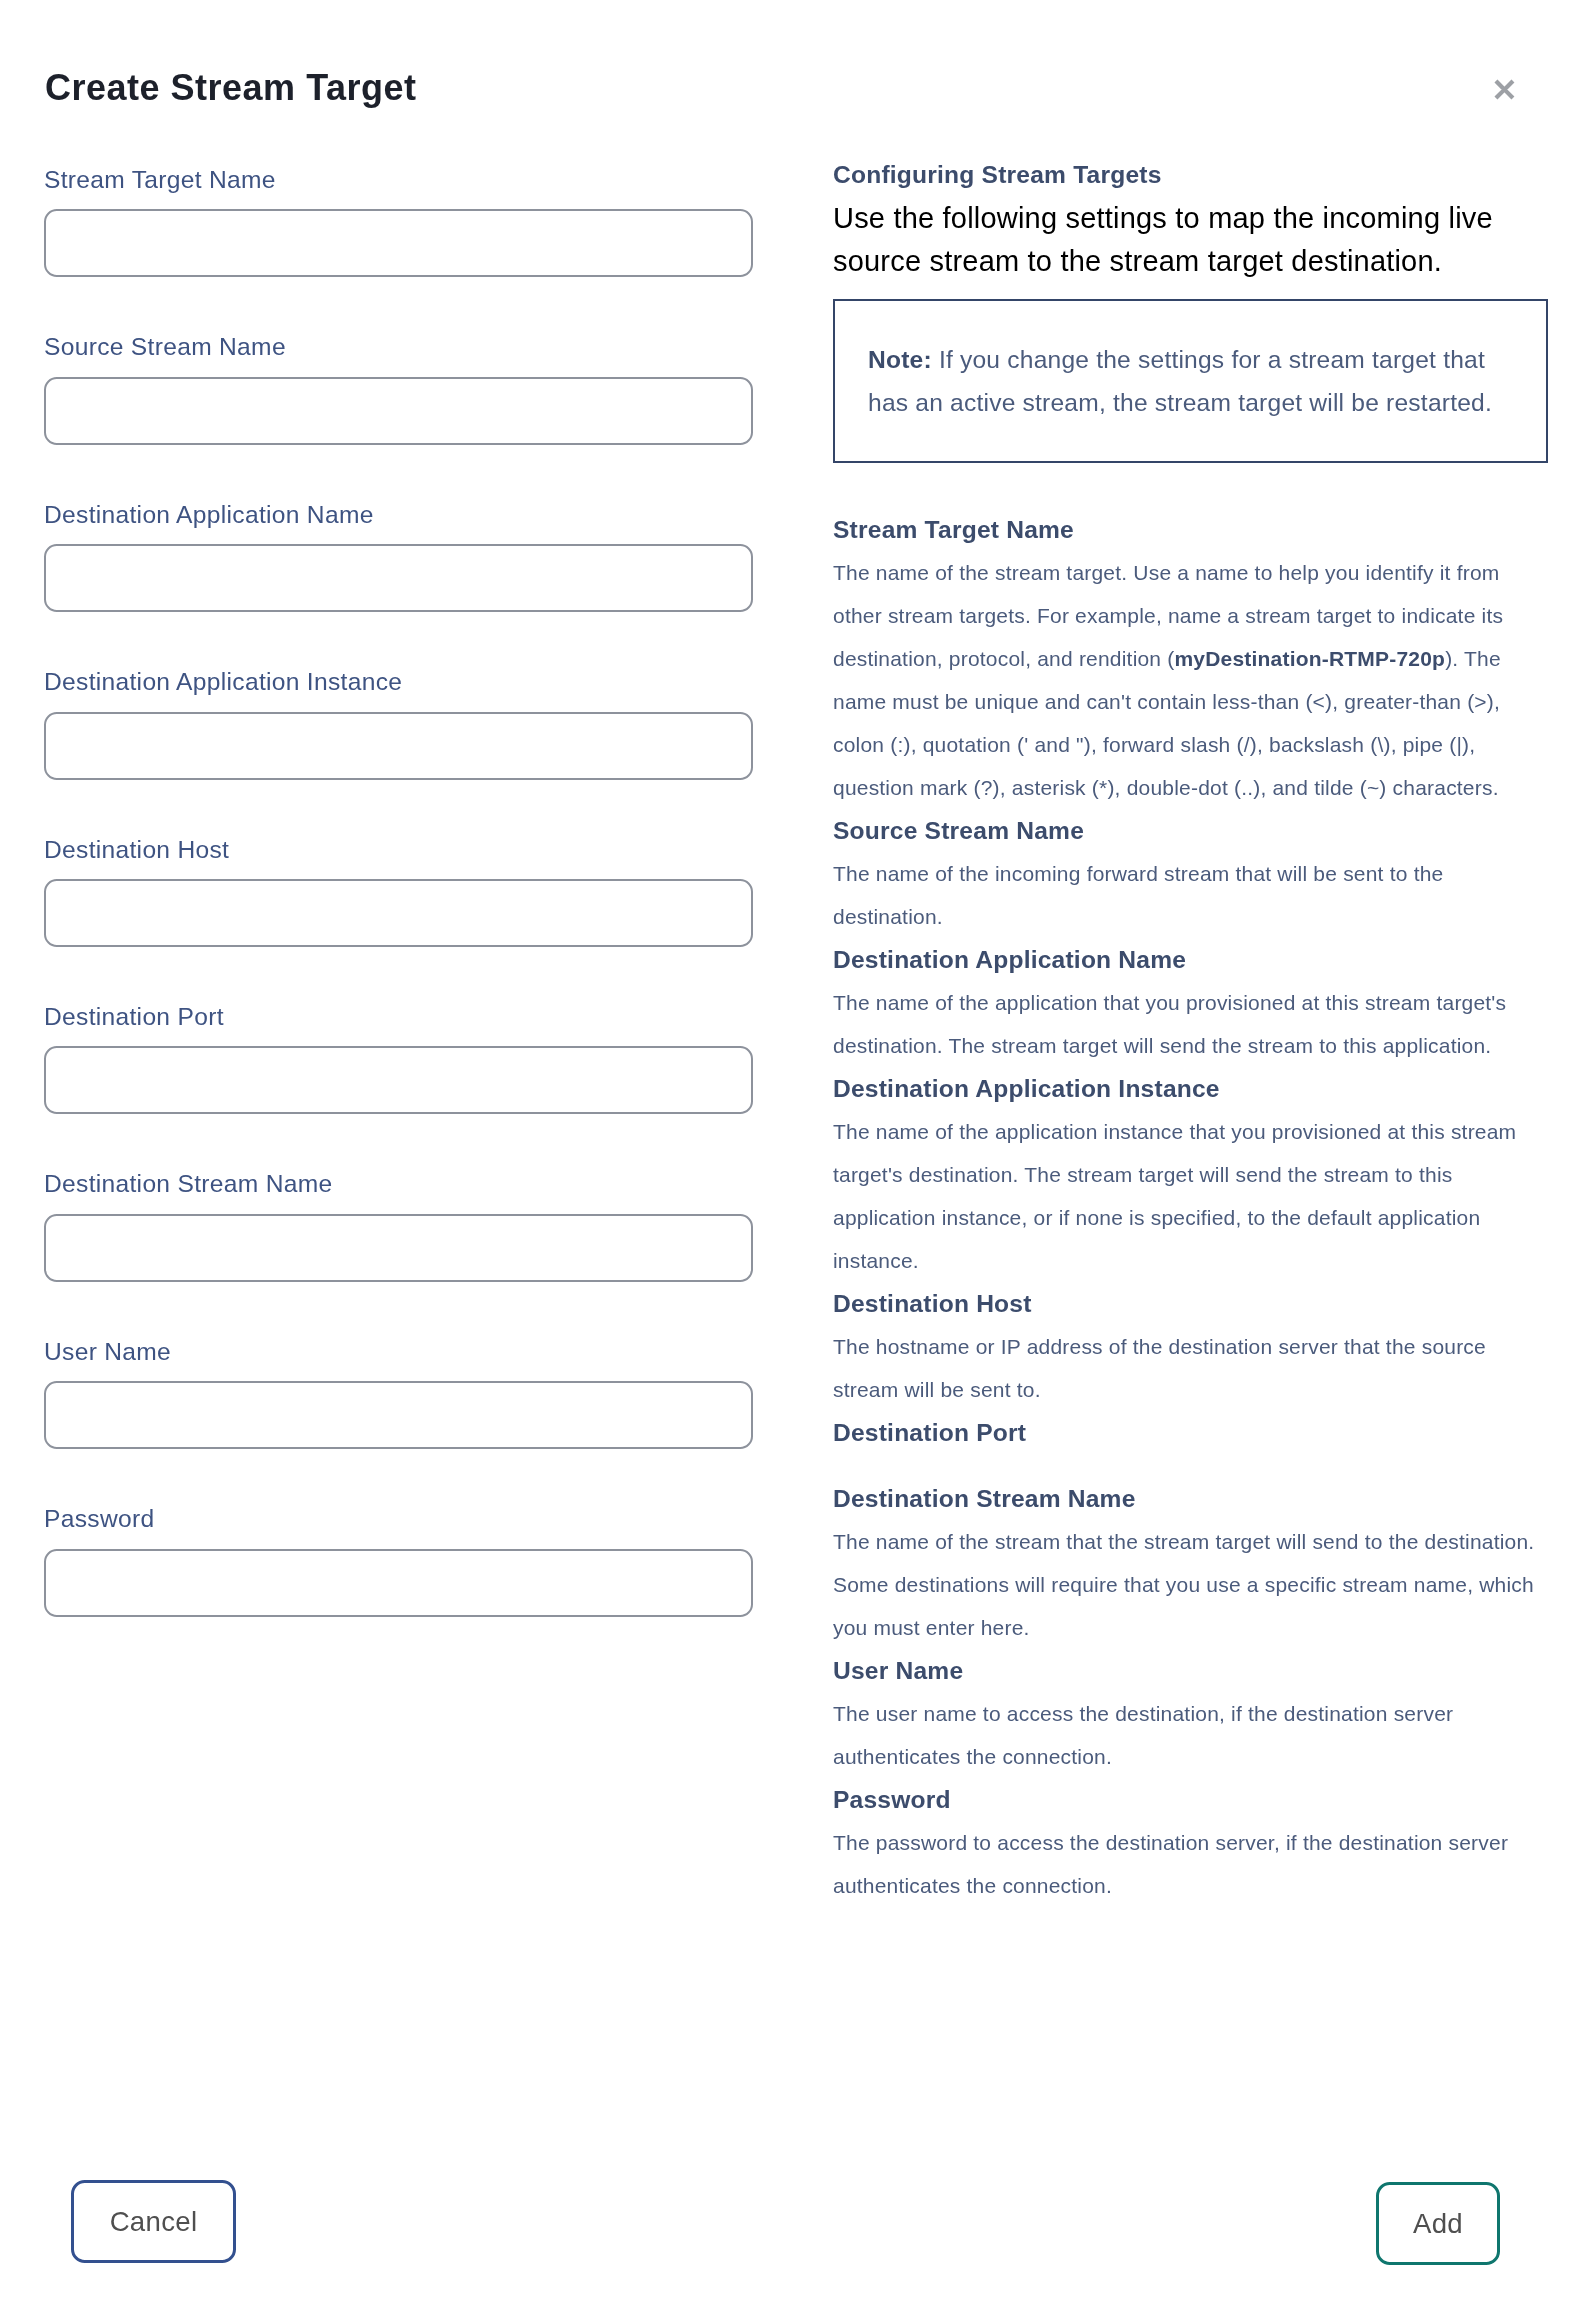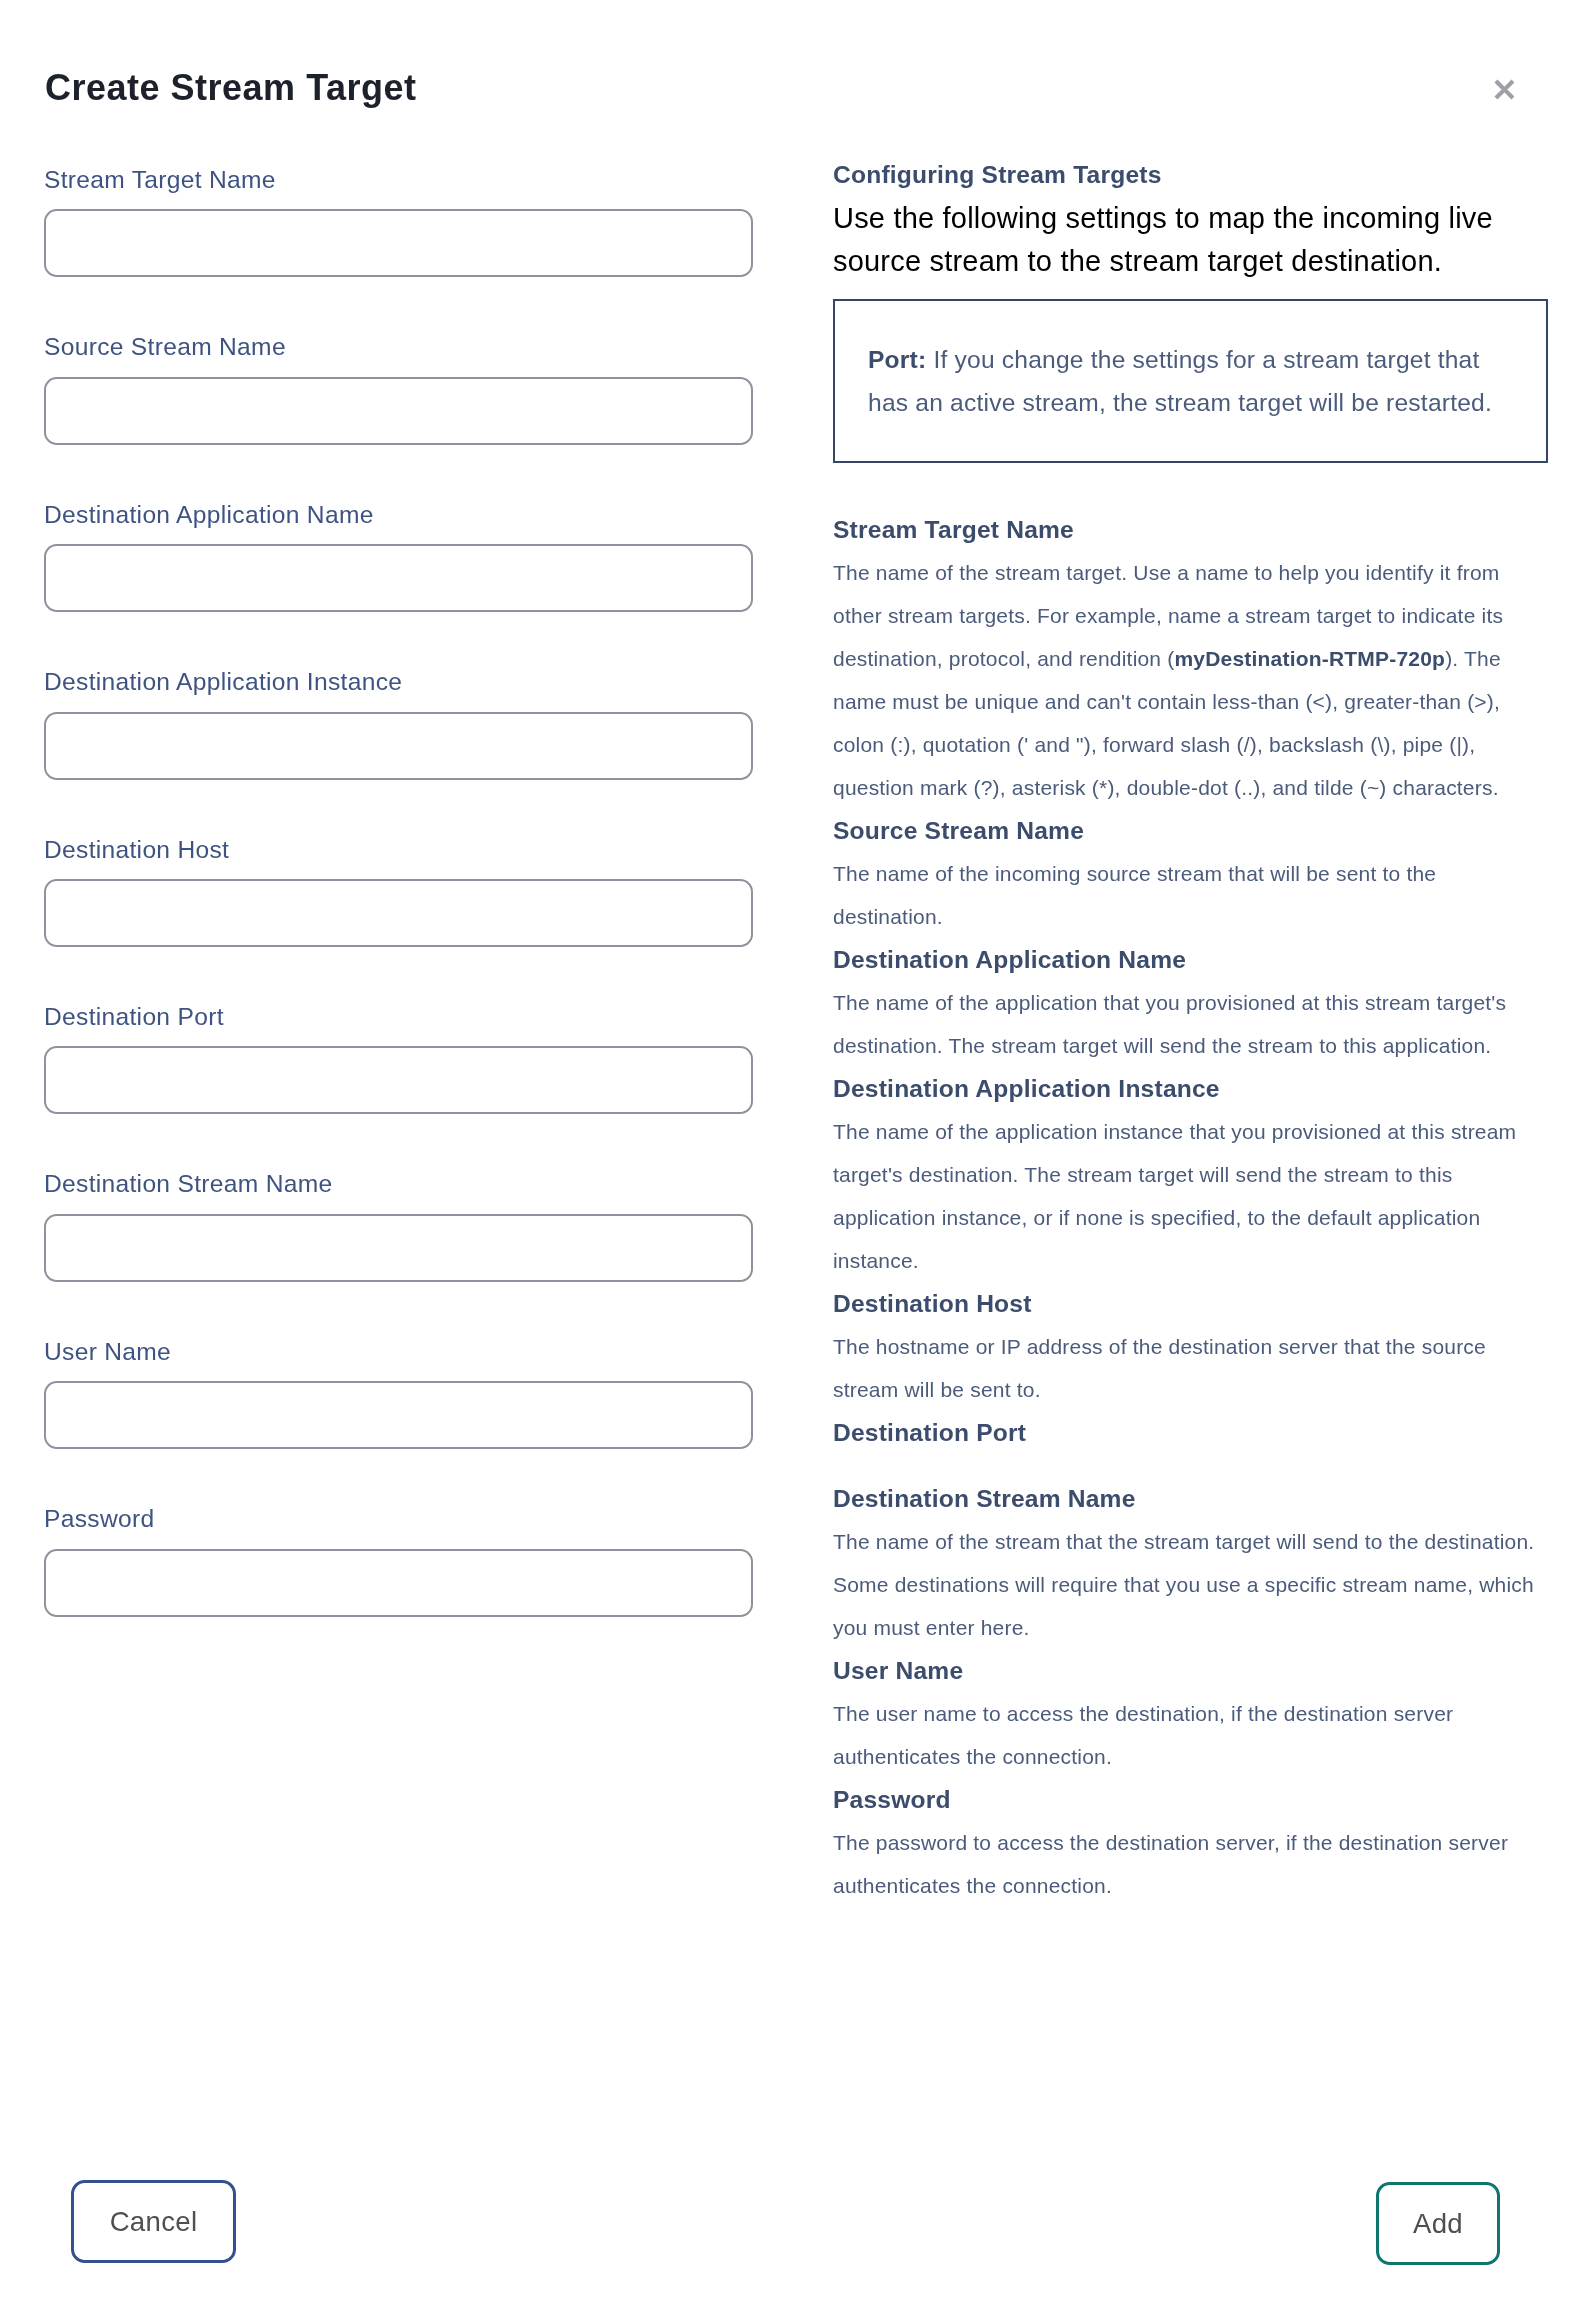--- a/index.html
+++ b/index.html
@@ -195,30 +195,30 @@
       <div class="field-group">
         <label class="field-label">Password</label>
         <input class="field-input" type="password" placeholder="" style="">
       </div>
     </div>
 
   <div class="help-col">
     <h2 class="help-title">Configuring Stream Targets</h2>
     <p class="help-intro">Use the following settings to map the incoming live source stream to the stream target destination.</p>
     <div class="note-box">
-      <p class="note-text"><strong>Port:</strong> If you change the settings for a stream target that has an active stream, the stream target will be restarted.</p>
+      <p class="note-text"><strong>Note:</strong> If you change the settings for a stream target that has an active stream, the stream target will be restarted.</p>
     </div>
     <div>
         <div class="help-section">
           <h3 class="help-heading">Stream Target Name</h3>
           <p class="help-body">The name of the stream target. Use a name to help you identify it from other stream targets. For example, name a stream target to indicate its destination, protocol, and rendition (<strong>myDestination-RTMP-720p</strong>). The name must be unique and can't contain less-than (&lt;), greater-than (&gt;), colon (:), quotation (' and "), forward slash (/), backslash (\), pipe (|), question mark (?), asterisk (*), double-dot (..), and tilde (~) characters.</p>
         </div>
         <div class="help-section">
           <h3 class="help-heading">Source Stream Name</h3>
-          <p class="help-body">The name of the incoming source stream that will be sent to the destination.</p>
+          <p class="help-body">The name of the incoming forward stream that will be sent to the destination.</p>
         </div>
         <div class="help-section">
           <h3 class="help-heading">Destination Application Name</h3>
           <p class="help-body">The name of the application that you provisioned at this stream target's destination. The stream target will send the stream to this application.</p>
         </div>
         <div class="help-section">
           <h3 class="help-heading">Destination Application Instance</h3>
           <p class="help-body">The name of the application instance that you provisioned at this stream target's destination. The stream target will send the stream to this application instance, or if none is specified, to the default application instance.</p>
         </div>
         <div class="help-section">

